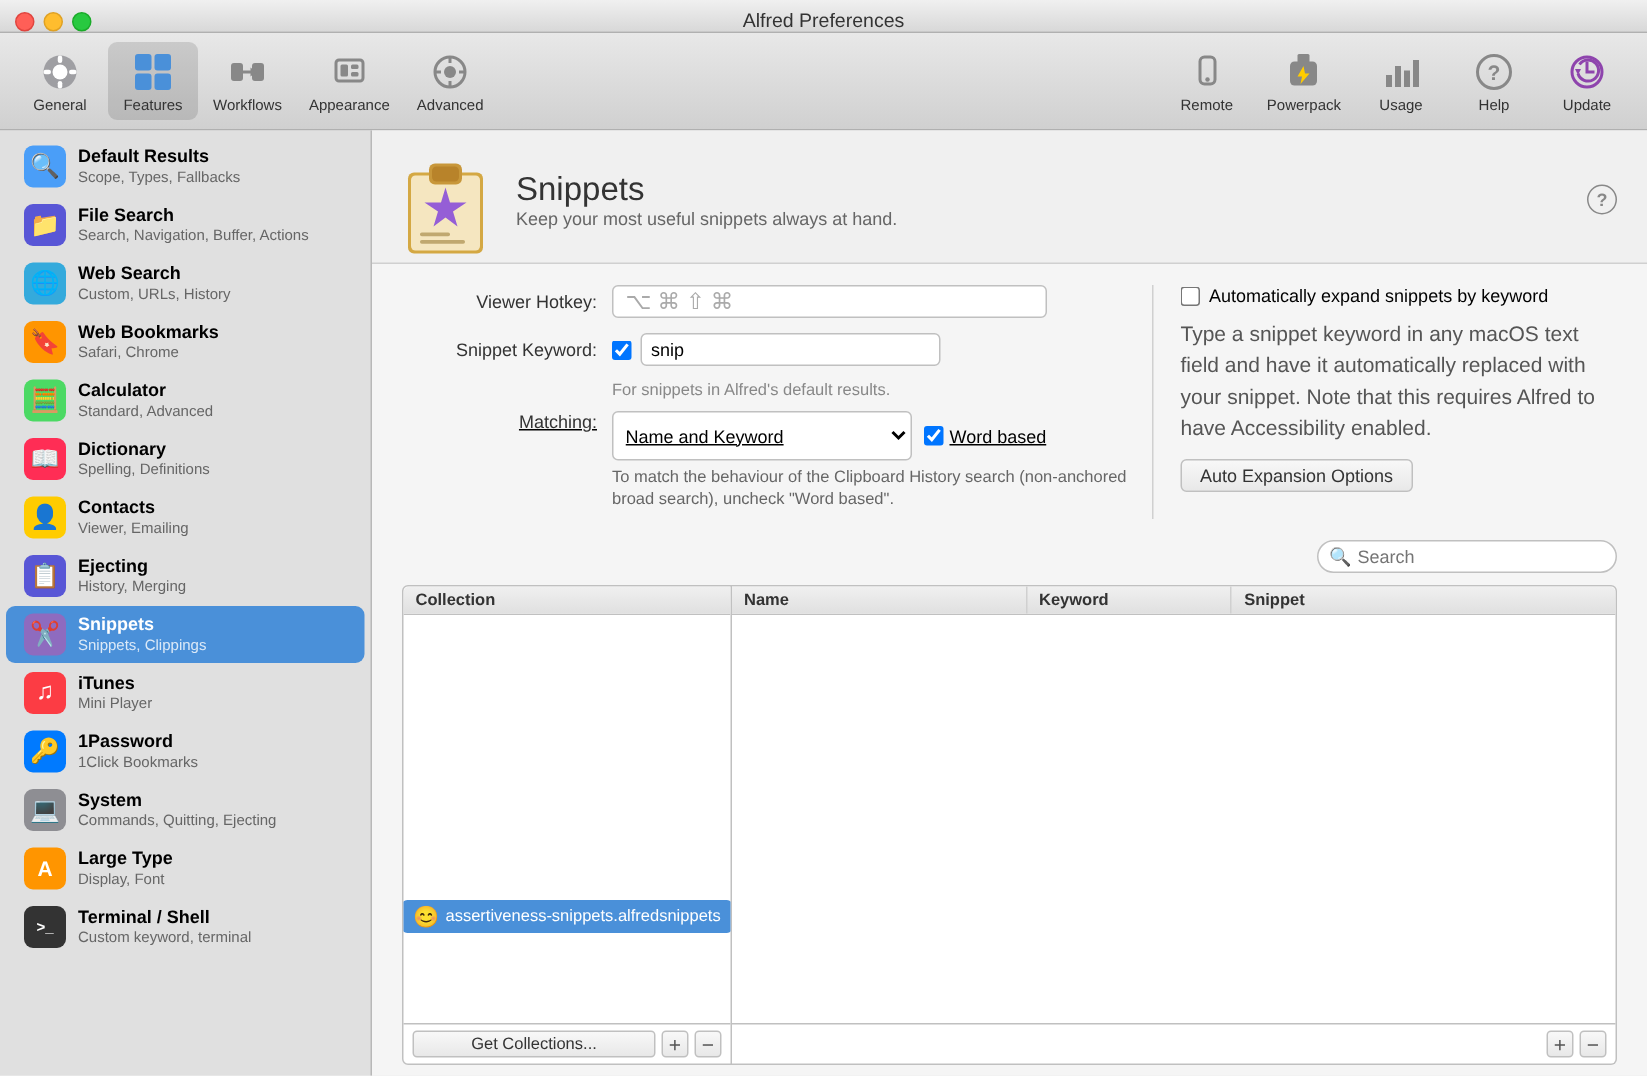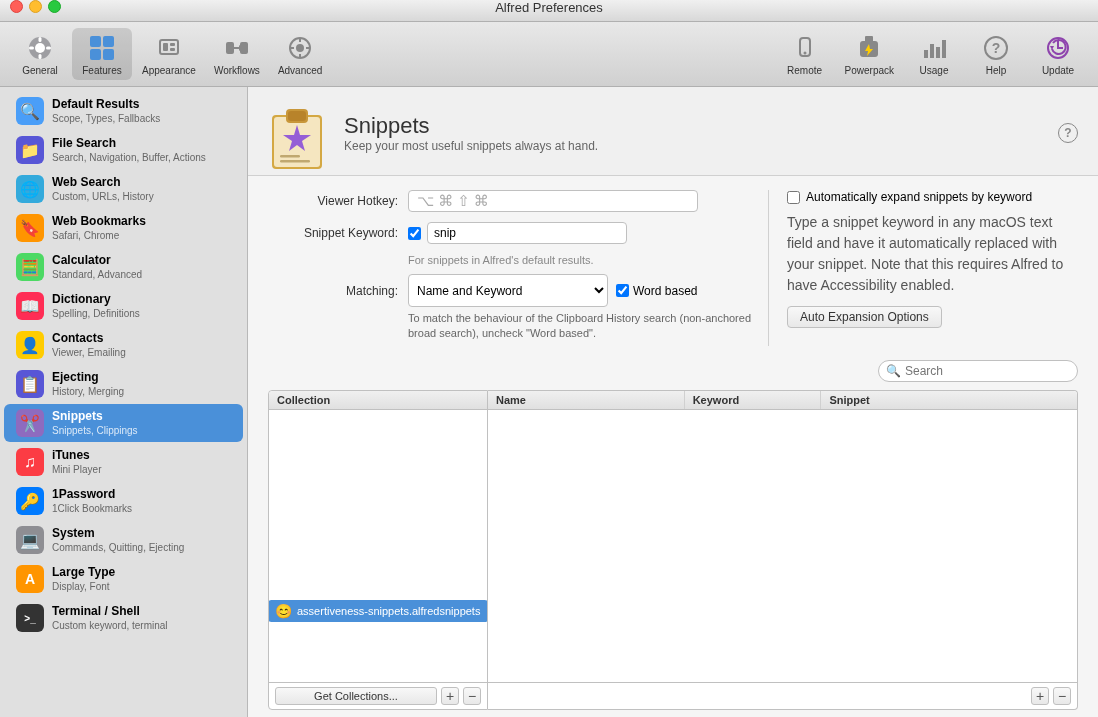--- a/index.html
+++ b/index.html
@@ -10,21 +10,21 @@
       width: 1098px;
       height: 717px;
       overflow: hidden;
     }
 
     
     .title-bar {
       background: linear-gradient(to bottom, #f0f0f0, #d8d8d8);
       height: 22px;
       display: flex;
-      align-items: flex-start;
+      align-items: flex-end;
       justify-content: center;
       position: relative;
       border-bottom: 1px solid #b0b0b0;
     }
     .title-bar-buttons {
       position: absolute;
       left: 10px;
       display: flex;
       gap: 6px;
     }
@@ -213,22 +213,22 @@
       font-size: 12px;
     }
     .for-snippets-text {
       font-size: 11px;
       color: #888;
       margin-left: 140px;
       margin-bottom: 8px;
     }
     .matching-row {
       display: flex;
-      align-items: center;
       margin-bottom: 4px;
+      text-decoration: underline;
     }
     .matching-select {
       height: 33px;
       border: 1px solid #c0c0c0;
       border-radius: 4px;
       font-size: 12px;
       padding: 0 4px;
       background: white;
       width: 200px;
     }
@@ -472,38 +472,38 @@
         <rect x="15" y="2" width="11" height="11" rx="2" fill="#4a90d9"></rect>
         <rect x="2" y="15" width="11" height="11" rx="2" fill="#4a90d9"></rect>
         <rect x="15" y="15" width="11" height="11" rx="2" fill="#4a90d9"></rect>
       </svg>
     </div>
     <span class="toolbar-label">Features</span>
   </div>
   <div class="toolbar-item">
     <div class="toolbar-icon">
       <svg width="28" height="28" viewBox="0 0 28 28">
+        <rect x="3" y="8" width="8" height="12" rx="2" fill="#888"></rect>
+        <rect x="17" y="8" width="8" height="12" rx="2" fill="#888"></rect>
+        <line x1="11" y1="14" x2="17" y2="14" stroke="#888" stroke-width="2"></line>
+        <polygon points="16,11 20,14 16,17" fill="#888"></polygon>
+      </svg>
+    </div>
+    <span class="toolbar-label">Workflows</span>
+  </div>
+  <div class="toolbar-item">
+    <div class="toolbar-icon">
+      <svg width="28" height="28" viewBox="0 0 28 28">
         <rect x="5" y="6" width="18" height="14" rx="2" fill="none" stroke="#888" stroke-width="2"></rect>
         <rect x="8" y="9" width="5" height="8" rx="1" fill="#888"></rect>
         <rect x="15" y="9" width="5" height="3" rx="1" fill="#888"></rect>
         <rect x="15" y="14" width="5" height="3" rx="1" fill="#888"></rect>
       </svg>
     </div>
     <span class="toolbar-label">Appearance</span>
-  </div>
-  <div class="toolbar-item">
-    <div class="toolbar-icon">
-      <svg width="28" height="28" viewBox="0 0 28 28">
-        <rect x="3" y="8" width="8" height="12" rx="2" fill="#888"></rect>
-        <rect x="17" y="8" width="8" height="12" rx="2" fill="#888"></rect>
-        <line x1="11" y1="14" x2="17" y2="14" stroke="#888" stroke-width="2"></line>
-        <polygon points="16,11 20,14 16,17" fill="#888"></polygon>
-      </svg>
-    </div>
-    <span class="toolbar-label">Workflows</span>
   </div>
   <div class="toolbar-item">
     <div class="toolbar-icon">
       <svg width="28" height="28" viewBox="0 0 28 28">
         <circle cx="14" cy="14" r="10" fill="none" stroke="#888" stroke-width="2"></circle>
         <circle cx="14" cy="14" r="4" fill="#888"></circle>
         <line x1="14" y1="4" x2="14" y2="8" stroke="#888" stroke-width="2"></line>
         <line x1="14" y1="20" x2="14" y2="24" stroke="#888" stroke-width="2"></line>
         <line x1="4" y1="14" x2="8" y2="14" stroke="#888" stroke-width="2"></line>
         <line x1="20" y1="14" x2="24" y2="14" stroke="#888" stroke-width="2"></line>

